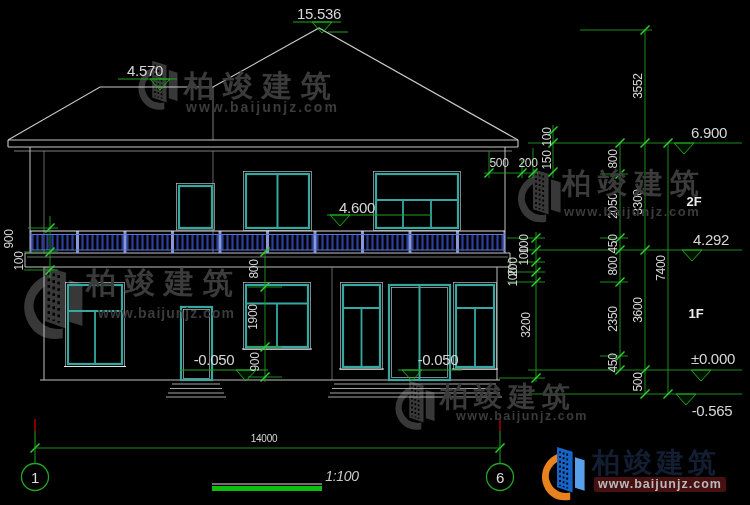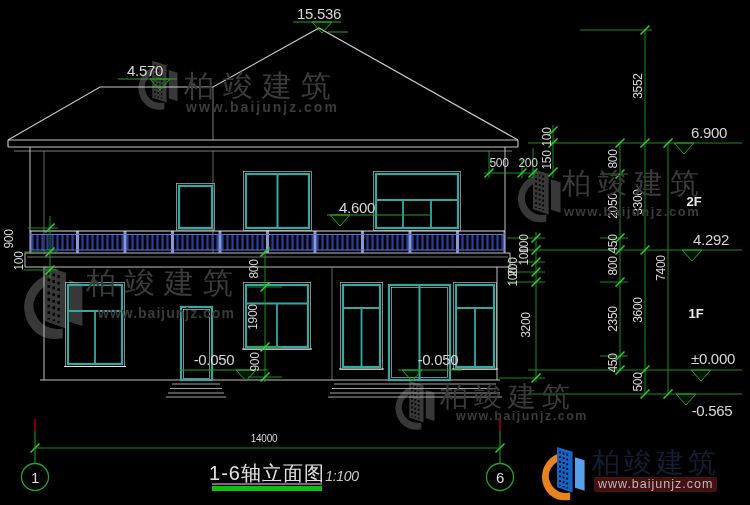--- a/index.html
+++ b/index.html
@@ -9,21 +9,21 @@
   .lb{position:absolute;color:#d6d6d6;white-space:nowrap;line-height:1;
       transform:translate(-50%,-50%);letter-spacing:-0.3px;}
   .v{transform:translate(-50%,-50%) rotate(-90deg);}
   .s12{font-size:12px;}
   .s15{font-size:15px;}
   .s13{font-size:10px;}
   .flr{font-size:13px;font-weight:bold;color:#ececec;letter-spacing:0;text-align:center;}
   .ttl{font-size:20px;color:#e2e2e2;letter-spacing:1px;}
   .scale{font-size:14px;color:#c9c9c9;font-style:italic;}
   .ax{font-size:15px;color:#dedede;}
-  .wm{position:absolute;color:#3b3b3b;font-weight:normal;white-space:nowrap;line-height:1;}
+  .wm{position:absolute;color:#3b3b3b;font-weight:bold;white-space:nowrap;line-height:1;}
   .wm-url{font-weight:bold;}
   .wm5-brand{color:#141e33;}
   .wm5-url{background:#471111;color:#b9b9b9;padding:1px 4px;border-radius:2px;}
 </style>
 </head>
 <body>
 
 <div id="canvas">
 
 <svg width="750" height="505" viewBox="0 0 750 505">
@@ -253,21 +253,20 @@
 <div class="lb v s12" style="left:513px;top:277px">100</div>
 <div class="lb v s12" style="left:526px;top:325px">3200</div>
 
 <div class="lb v s12" style="left:547px;top:137px">100</div>
 <div class="lb v s12" style="left:547px;top:160px">150</div>
 <div class="lb s12" style="left:499px;top:163px">500</div>
 <div class="lb s12" style="left:528px;top:163px">200</div>
 
 <div class="lb s13" style="left:264px;top:439px">14000</div>
 
-<div class="lb ttl" style="left:267px;top:473px">1-6轴立面图</div>
 <div class="lb scale" style="left:342px;top:476px">1:100</div>
 <div class="lb ax" style="left:35px;top:477px">1</div>
 <div class="lb ax" style="left:500px;top:477px">6</div>
 
 <div class="wm" style="left:184px;top:71px;font-size:30px;letter-spacing:9px">柏竣建筑</div>
 <div class="wm wm-url" style="left:186px;top:100px;font-size:14px;letter-spacing:2px">www.baijunjz.com</div>
 <div class="wm" style="left:562px;top:169px;font-size:29px;letter-spacing:7px">柏竣建筑</div>
 <div class="wm wm-url" style="left:564px;top:205px;font-size:13px;letter-spacing:1.5px">www.baijunjz.com</div>
 <div class="wm" style="left:86px;top:268px;font-size:30px;letter-spacing:9px">柏竣建筑</div>
 <div class="wm wm-url" style="left:98px;top:306px;font-size:14px;letter-spacing:1px">www.baijunjz.com</div>

